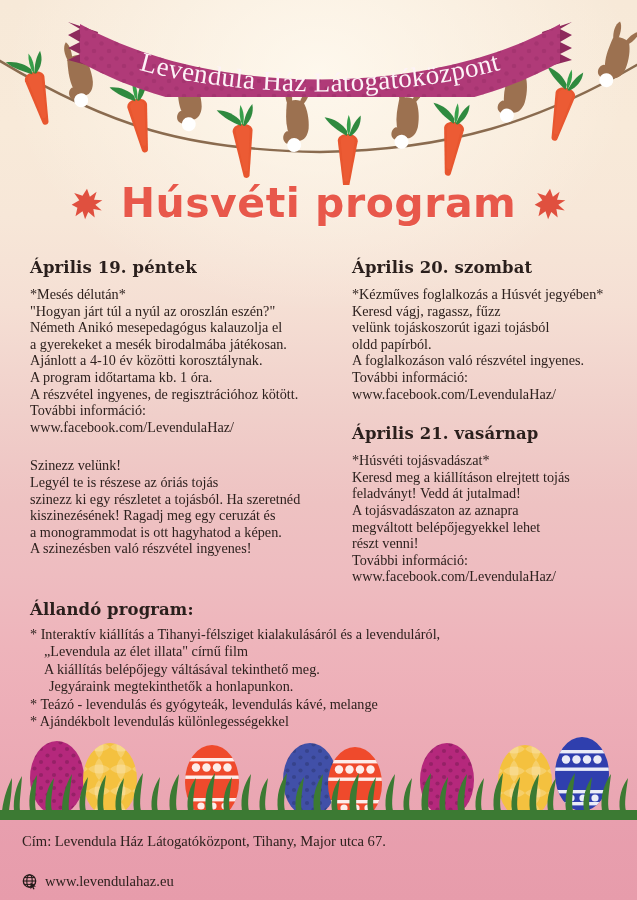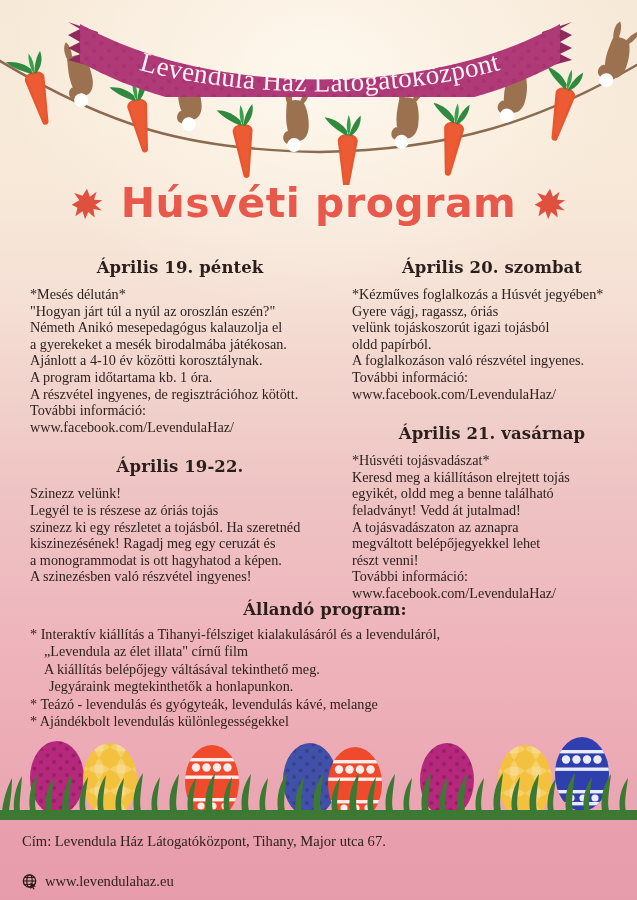--- a/index.html
+++ b/index.html
@@ -64,21 +64,20 @@
   #col-left  { left:30px;  width:300px; }
   #col-right { left:352px; width:280px; }
 
   .sec-head {
     font-family:"DejaVu Serif", serif;
     font-weight:bold;
     font-size:16.5px;
     color:#2a1f1c;
     letter-spacing:.1px;
     margin-bottom:9px;
-    text-align:center;
   }
   .sec-body {
     font-family:"Liberation Serif", serif;
     font-size:14.2px;
     line-height:16.6px;
     color:#2d211e;
   }
   .sec-body div { white-space:nowrap; }
   .block { margin-bottom:22px; }
 
@@ -212,52 +211,50 @@
           <div>a gyerekeket a mesék birodalmába játékosan.</div>
           <div>Ajánlott a 4-10 év közötti korosztálynak.</div>
           <div>A program időtartama kb. 1 óra.</div>
           <div>A részvétel ingyenes, de regisztrációhoz kötött.</div>
           <div>További információ:</div>
           <div>www.facebook.com/LevendulaHaz/</div>
         </div>
       </div>
 
       <div class="block" style="margin-top:22px;">
-        <div class="sec-head">Április 19-22.</div>
         <div class="sec-body">
           <div>Szinezz velünk!</div>
           <div>Legyél te is részese az óriás tojás</div>
           <div>szinezz ki egy részletet a tojásból. Ha szeretnéd</div>
           <div>kiszinezésének! Ragadj meg egy ceruzát és</div>
           <div>a monogrammodat is ott hagyhatod a képen.</div>
           <div>A szinezésben való részvétel ingyenes!</div>
         </div>
       </div>
     </div>
 
     <div class="col" id="col-right">
       <div class="block">
         <div class="sec-head">Április 20. szombat</div>
         <div class="sec-body">
           <div>*Kézműves foglalkozás a Húsvét jegyében*</div>
-          <div>Gyere vágj, ragassz, óriás</div>
+          <div>Keresd vágj, ragassz, fűzz</div>
           <div>velünk tojáskoszorút igazi tojásból</div>
           <div>oldd papírból.</div>
           <div>A foglalkozáson való részvétel ingyenes.</div>
           <div>További információ:</div>
           <div>www.facebook.com/LevendulaHaz/</div>
         </div>
       </div>
 
       <div class="block" style="margin-top:18px;">
         <div class="sec-head">Április 21. vasárnap</div>
         <div class="sec-body">
           <div>*Húsvéti tojásvadászat*</div>
           <div>Keresd meg a kiállításon elrejtett tojás</div>
-          <div>egyikét, oldd meg a benne található</div>
           <div>feladványt! Vedd át jutalmad!</div>
           <div>A tojásvadászaton az aznapra</div>
           <div>megváltott belépőjegyekkel lehet</div>
           <div>részt venni!</div>
           <div>További információ:</div>
           <div>www.facebook.com/LevendulaHaz/</div>
         </div>
       </div>
     </div>
   </div>

